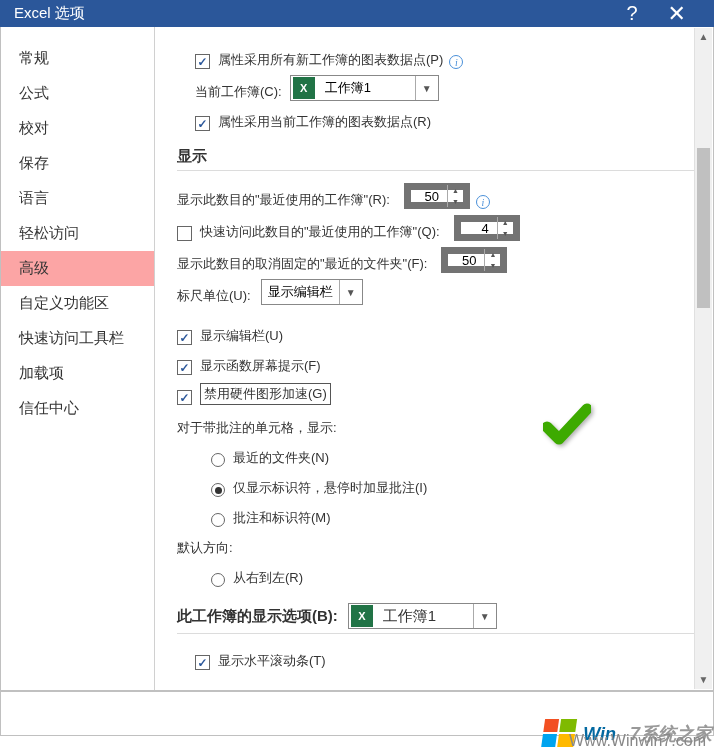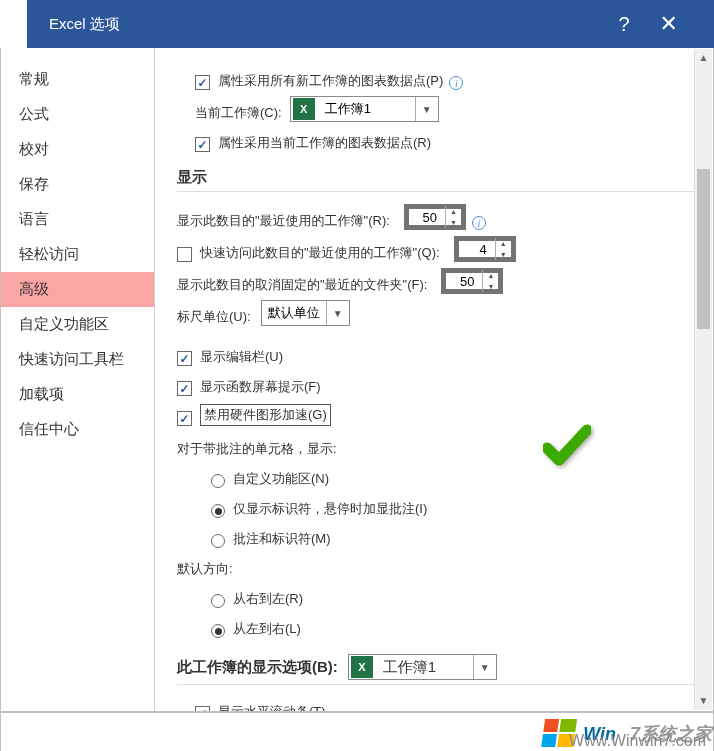--- a/index.html
+++ b/index.html
@@ -1,17 +1,17 @@
 <!DOCTYPE html>
 <html><head>
 <meta charset="utf-8">
 <style>
 * { box-sizing: border-box; margin: 0; padding: 0; }
 body { font-family: "Microsoft YaHei", "Segoe UI", sans-serif; font-size: 13px; background: #fff; width: 714px; height: 751px; position: relative; overflow: hidden; }
-.titlebar { background: #2b579a; color: #fff; height: 48px; display: flex; align-items: center; padding: 0 22px; margin-left: 27px; }
+.titlebar { background: #2b579a; color: #fff; height: 27px; display: flex; align-items: center; padding: 0 14px; }
 .titlebar .title { flex: 1; font-size: 15px; }
 .titlebar .help { font-size: 20px; padding: 0 16px; cursor: pointer; }
 .titlebar .close { font-size: 22px; padding: 0 14px; cursor: pointer; font-weight: 300; }
 .dialog-body { display: flex; height: 664px; border: 1px solid #c0c0c0; border-top: none; }
 .sidebar { width: 154px; border-right: 1px solid #d0d0d0; padding-top: 14px; background: #fff; }
 .sidebar-item { padding: 8px 18px; font-size: 15px; color: #333; cursor: pointer; }
 .sidebar-item.selected { background: #fca5a5; }
 .content { flex: 1; position: relative; overflow: hidden; }
 .content-inner { padding: 12px 18px 12px 22px; height: 100%; overflow: hidden; position: relative; }
 .scrollbar { position: absolute; right: 1px; top: 1px; bottom: 1px; width: 18px; background: #f0f0f0; border-left: 1px solid #e0e0e0; }
@@ -24,21 +24,21 @@
 .radio.checked::after { content: ""; width: 7px; height: 7px; background: #333; border-radius: 50%; }
 .info-icon { display: inline-flex; width: 14px; height: 14px; border: 1px solid #4a90d9; border-radius: 50%; color: #4a90d9; font-size: 10px; align-items: center; justify-content: center; margin-left: 6px; font-style: italic; font-family: serif; }
 .info-icon::after { content: "i"; }
 .lbl { color: #333; }
 .hl-box { border: 1px solid #555; padding: 1px 3px; }
 .section-head { font-weight: bold; font-size: 15px; color: #333; margin: 16px 0 12px 0; padding-bottom: 4px; border-bottom: 1px solid #dcdcdc; display: flex; align-items: center; }
 .combo { display: inline-flex; align-items: center; border: 1px solid #888; height: 26px; background: #fff; margin-left: 8px; }
 .combo .icon-box { width: 22px; height: 22px; background: #217346; color: #fff; font-size: 11px; font-weight: bold; display: flex; align-items: center; justify-content: center; margin: 0 4px 0 2px; }
 .combo .val { padding: 0 6px; min-width: 96px; }
 .combo .arrow { padding: 0 6px; color: #555; border-left: 1px solid #aaa; font-size: 10px; cursor: pointer; height: 100%; display: flex; align-items: center; }
-.spinner { display: inline-flex; align-items: center; border: 5px solid #737373; height: 26px; background: #fff; margin-left: 14px; }
+.spinner { display: inline-flex; align-items: center; border: 7px solid #737373; height: 26px; background: #fff; margin-left: 14px; }
 .spinner .val { padding: 0 8px; min-width: 36px; text-align: right; }
 .spinner .arrows { display: flex; flex-direction: column; border-left: 1px solid #aaa; }
 .spinner .sa { font-size: 7px; padding: 0 4px; line-height: 11px; color: #555; cursor: pointer; }
 .indent1 { padding-left: 18px; }
 .indent2 { padding-left: 34px; }
 .green-check { position: absolute; left: 388px; top: 376px; pointer-events: none; }
 .green-check svg { filter: drop-shadow(2px 2px 2px rgba(0,0,0,0.3)); }
 .watermark { position: absolute; right: 2px; bottom: 2px; display: flex; align-items: center; font-size: 18px; font-style: italic; font-weight: bold; }
 .watermark .win-logo { width: 34px; height: 30px; display: grid; grid-template-columns: 14px 16px; grid-template-rows: 13px 13px; gap: 2px; margin-right: 6px; transform: skewX(-8deg); }
 .watermark .q1 { background: #f25022; } .watermark .q2 { background: #7fba00; } .watermark .q3 { background: #00a4ef; } .watermark .q4 { background: #ffb900; }
@@ -121,21 +121,21 @@
           <span class="val">50</span>
           <span class="arrows">
               <span class="sa">▲</span>
               <span class="sa">▼</span>
             </span>
         </span>
       </div>
       <div class="row">
         <span class="lbl">标尺单位(U):</span>
         <span class="combo" style="margin-left:10px;">
-          <span class="val" style="min-width:60px;">默认单位</span>
+          <span class="val" style="min-width:60px;">显示编辑栏</span>
           <span class="arrow">▼</span>
         </span>
       </div>
 
       <div class="row" style="margin-top:16px;">
         <span class="chk checked"></span>
         <span class="lbl">显示编辑栏(U)</span>
       </div>
       <div class="row">
         <span class="chk checked"></span>
@@ -144,41 +144,37 @@
       <div class="row">
         <span class="chk checked"></span>
         <span class="lbl hl-box">禁用硬件图形加速(G)</span>
       </div>
 
       <div class="row" style="margin-top:8px;">
         <span class="lbl">对于带批注的单元格，显示:</span>
       </div>
       <div class="row indent2">
         <span class="radio"></span>
-        <span class="lbl">自定义功能区(N)</span>
+        <span class="lbl">最近的文件夹(N)</span>
       </div>
       <div class="row indent2">
         <span class="radio checked"></span>
         <span class="lbl">仅显示标识符，悬停时加显批注(I)</span>
       </div>
       <div class="row indent2">
         <span class="radio"></span>
         <span class="lbl">批注和标识符(M)</span>
       </div>
 
       <div class="row">
         <span class="lbl">默认方向:</span>
       </div>
       <div class="row indent2">
         <span class="radio"></span>
         <span class="lbl">从右到左(R)</span>
-      </div>
-      <div class="row indent2">
-        <span class="radio checked"></span>
-        <span class="lbl">从左到右(L)</span>
       </div>
 
       <div class="section-head">
         <span>此工作簿的显示选项(B):</span>
         <span class="combo" style="margin-left:10px;font-weight:normal;">
           <span class="icon-box">X</span>
           <span class="val">工作簿1</span>
           <span class="arrow">▼</span>
         </span>
       </div>

